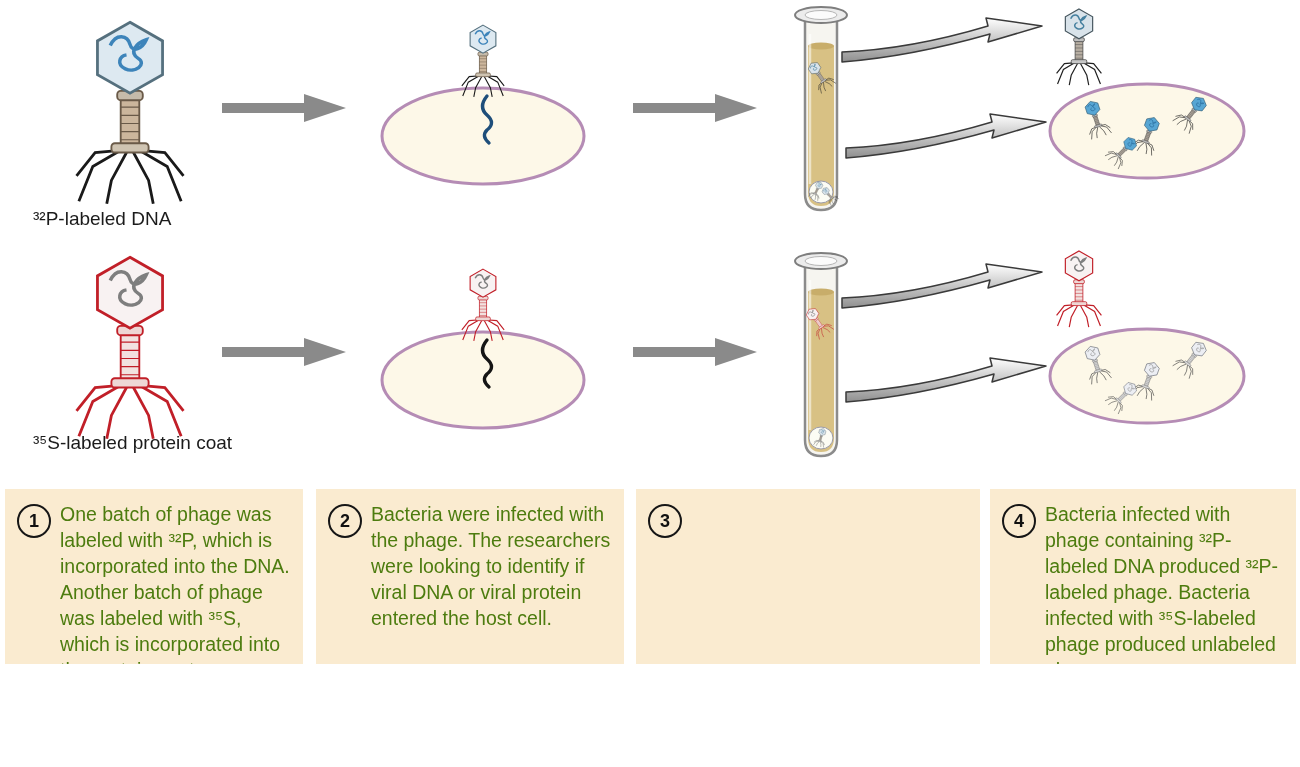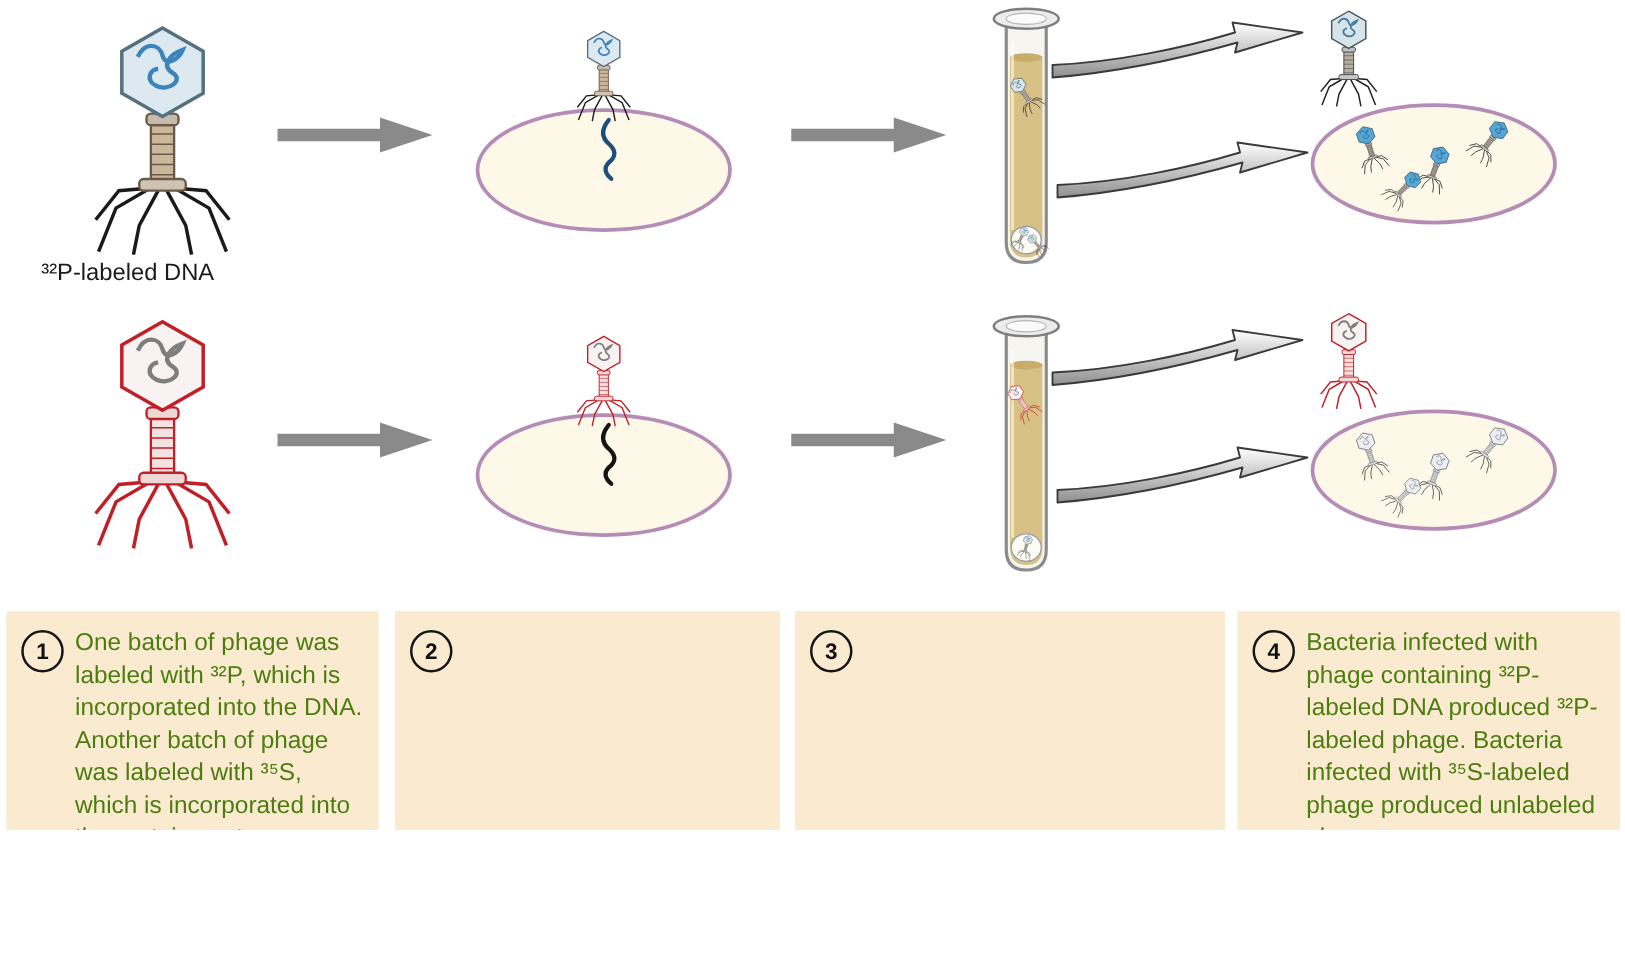--- a/index.html
+++ b/index.html
@@ -118,20 +118,21 @@
       <g transform="translate(66,54) rotate(45 11 17)">
           <use href="#sym-phage" width="22" height="34"></use>
         </g>
     </g>
   </svg>
 
   <svg class="abs ph-red" style="left:70px;top:255px" width="120" height="186" viewBox="0 0 100 160">
       <use href="#sym-phage"></use>
     </svg>
 
+  <div class="row-label" style="left:33px;top:432px">³⁵S-labeled protein coat</div>
 
   <svg class="abs" style="left:222px;top:338px" width="125" height="28" viewBox="0 0 125 28">
     <path d="M0,9 h82 v-9 l42,14 l-42,14 v-9 h-82 z" fill="var(--arrow-gray,#8a8a8a)"></path>
   </svg>
 
   <svg class="abs" style="left:378px;top:328px" width="210" height="104" viewBox="0 0 210 104">
     <ellipse cx="105" cy="52" rx="101" ry="48" fill="var(--cell-fill,#fdf8e8)" stroke="var(--cell-stroke,#b58cb5)" stroke-width="3"></ellipse>
   </svg>
   <svg class="abs ph-red" style="left:460px;top:268px" width="46" height="74" viewBox="0 0 100 160">
       <use href="#sym-phage"></use>
@@ -189,20 +190,21 @@
     </g>
   </svg>
 
   <div class="step-box" style="left:5px;top:489px;width:298px;height:273px">
     <div class="step-num">1</div>
     <div class="step-text">One batch of phage was labeled with ³²P, which is incorporated into the DNA. Another batch of phage was labeled with ³⁵S, which is incorporated into the protein coat.</div>
   </div>
 
   <div class="step-box" style="left:316px;top:489px;width:308px;height:220px">
     <div class="step-num">2</div>
+    <div class="step-text">Bacteria were infected with the phage. The researchers were looking to identify if viral DNA or viral protein entered the host cell.</div>
   </div>
 
   <div class="step-box" style="left:636px;top:489px;width:344px;height:250px">
     <div class="step-num">3</div>
   </div>
 
   <div class="step-box" style="left:990px;top:489px;width:306px;height:273px">
     <div class="step-num">4</div>
     <div class="step-text">Bacteria infected with phage containing ³²P-labeled DNA produced ³²P-labeled phage. Bacteria infected with ³⁵S-labeled phage produced unlabeled phage.</div>
   </div>

